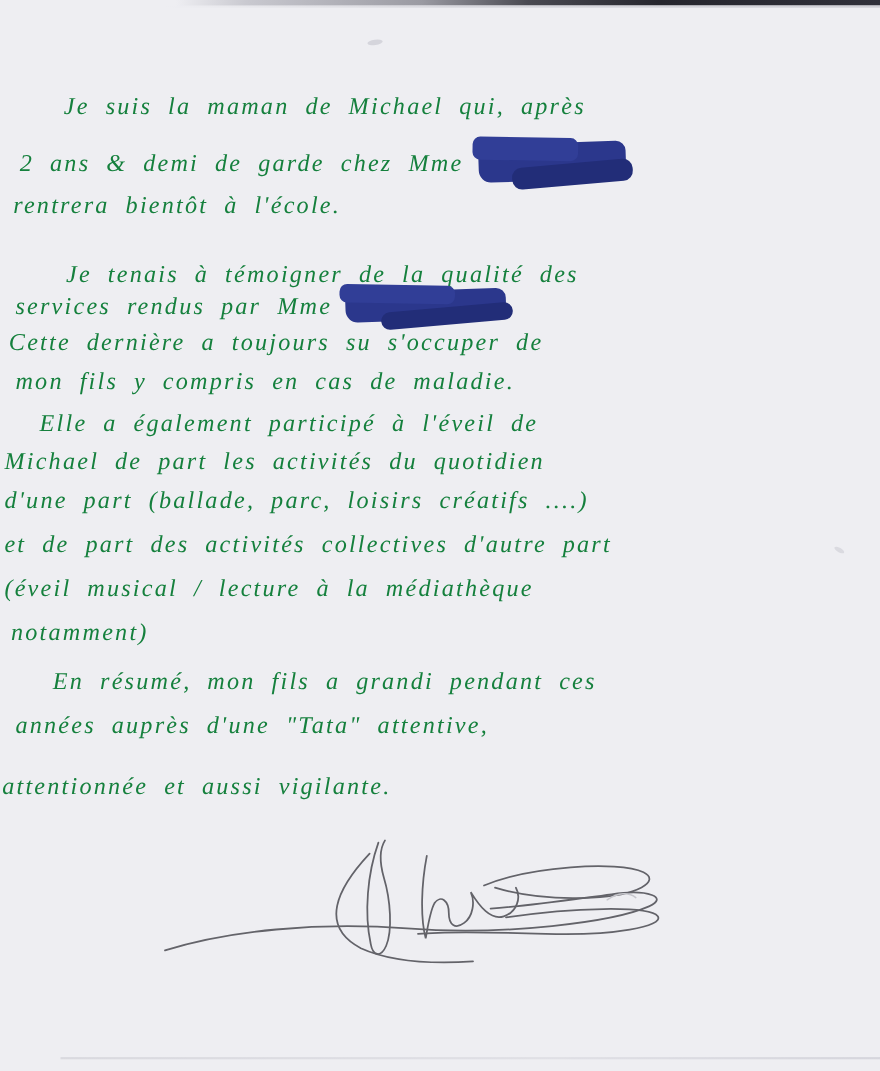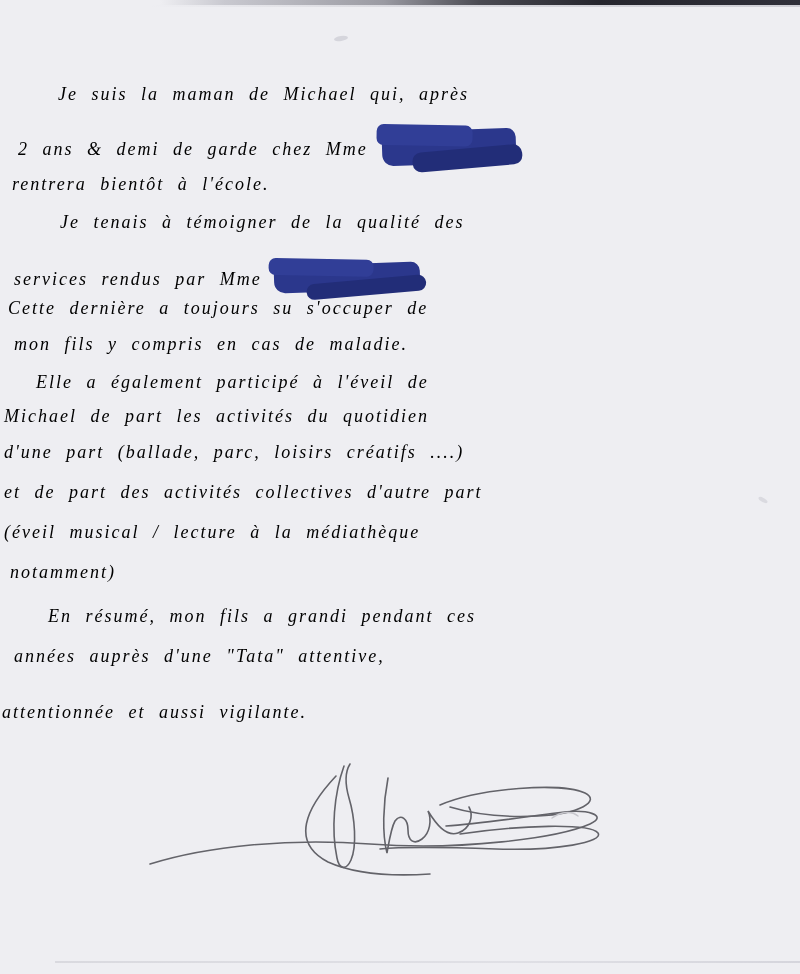--- a/index.html
+++ b/index.html
@@ -28,23 +28,23 @@
     position:absolute;top:36px;left:334px;width:14px;height:5px;
     background:#d5d5dc;border-radius:50%;transform:rotate(-8deg);
   }
   .smudge-right{
     position:absolute;top:498px;left:758px;width:10px;height:4px;
     background:#dadae0;border-radius:50%;transform:rotate(30deg);
   }
   
   .hl{
     position:absolute;white-space:nowrap;
-    font-style:italic;font-size:18px;line-height:1.2;
+    font-style:italic;font-size:22px;line-height:1.2;
     letter-spacing:2px;word-spacing:7px;
-    color:#000000;
+    color:#15803d;
     transform-origin:left top;
   }
   .hl .tail{letter-spacing:2px;}
   
   .redaction{
     position:relative;display:inline-block;
     background:#2b378c;
     border-radius:5px 9px 6px 11px;
     transform:rotate(-2deg);
   }
@@ -67,21 +67,21 @@
 <div class="scan-top"></div>
 <div class="scan-top2"></div>
 <div class="scan-bottom-line"></div>
 <div class="smudge-top"></div>
 <div class="smudge-right"></div>
 
 <div class="hl" style="top:84px;left:58px;">Je suis la maman de Michael qui, après</div>
 <div class="hl" style="top:130px;left:18px;text-align:right;"><span>2 ans &amp; demi de garde chez Mme</span><span class="redaction r1"></span><span class="tail">,</span></div>
 <div class="hl" style="top:174px;left:12px;">rentrera bientôt à l'école.</div>
 
-<div class="hl" style="top:212px;left:60px;text-align:right;">Je tenais à témoigner de la qualité des</div>
+<div class="hl" style="top:236px;left:60px;text-align:right;">Je tenais à témoigner de la qualité des</div>
 <div class="hl" style="top:264px;left:14px;"><span>services rendus par Mme</span><span class="redaction r2"></span><span class="tail">.</span></div>
 <div class="hl" style="top:298px;left:8px;text-align:center;">Cette dernière a toujours su s'occuper de</div>
 <div class="hl" style="top:334px;left:14px;">mon fils y compris en cas de maladie.</div>
 
 <div class="hl" style="top:372px;left:36px;">Elle a également participé à l'éveil de</div>
 <div class="hl" style="top:406px;left:4px;">Michael de part les activités du quotidien</div>
 <div class="hl" style="top:442px;left:4px;">d'une part (ballade, parc, loisirs créatifs ....)</div>
 <div class="hl" style="top:482px;left:4px;">et de part des activités collectives d'autre part</div>
 <div class="hl" style="top:522px;left:4px;">(éveil musical / lecture à la médiathèque</div>
 <div class="hl" style="top:562px;left:10px;">notamment)</div>

